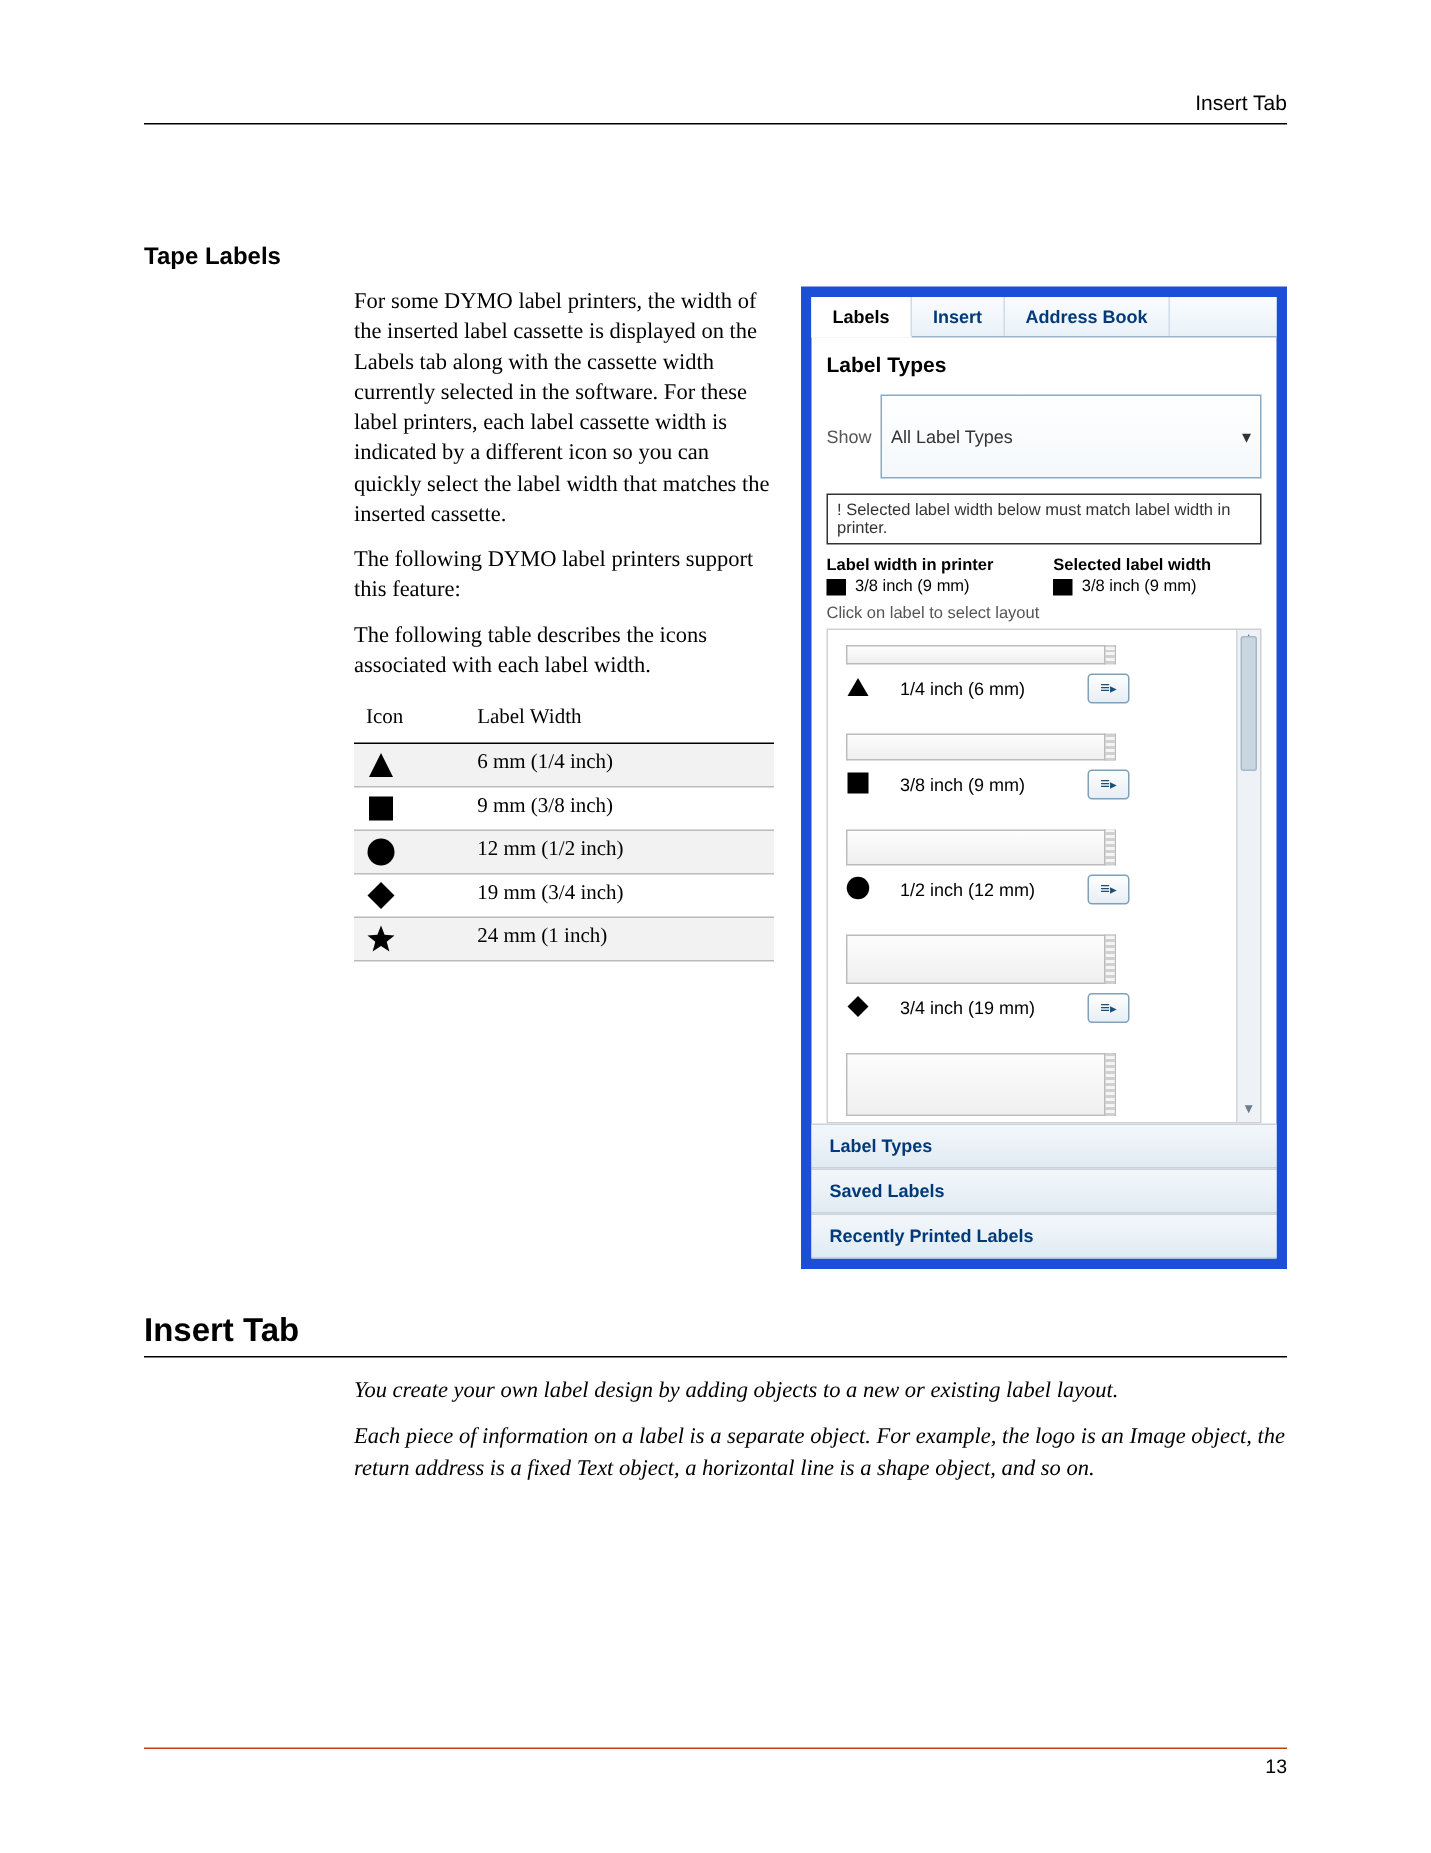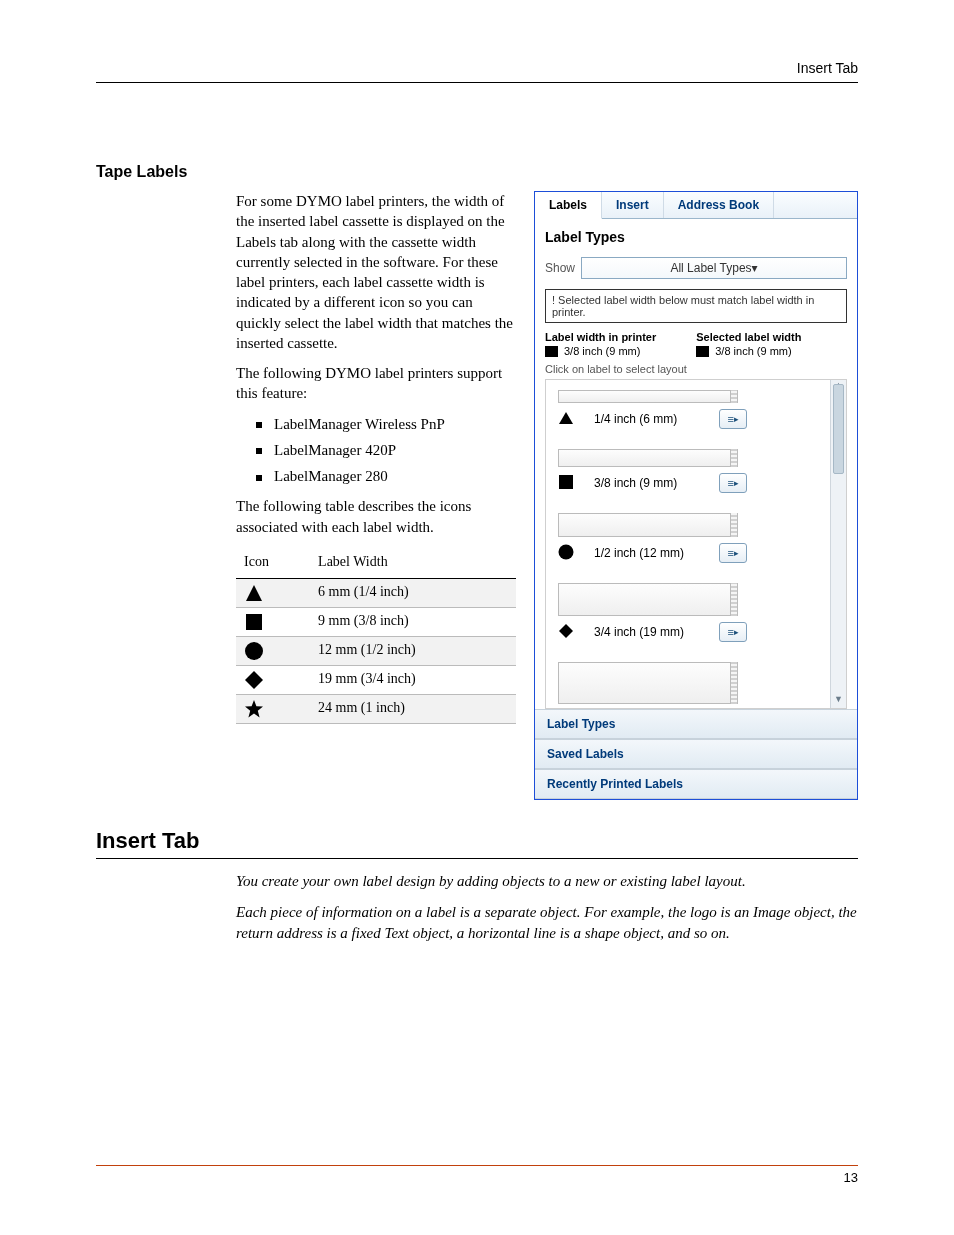--- a/index.html
+++ b/index.html
@@ -85,21 +85,21 @@
     padding: 4px 8px;
     border-bottom: 1px solid #bbb;
     vertical-align: middle;
   }
   .icon-table tr:nth-child(even) td { background: #f2f2f2; }
   .icon-cell svg { display: block; }
 
   
   .right-col {
     flex: 1 1 auto;
-    border: 1px solid #1d4ed8;
+    border: 7px solid #1d4ed8;
     font-family: 'Segoe UI', Tahoma, Arial, sans-serif;
     font-size: 12px;
     background: #fff;
     position: relative;
   }
   .tabs {
     display: flex;
     background: linear-gradient(#fafdff, #e9f1f8);
     border-bottom: 1px solid #9bb6cb;
   }
@@ -111,22 +111,22 @@
   }
   .tabs .tab.inactive { color: #003a7a; }
   .tabs .tab.active { background: #fff; border-bottom: 1px solid #fff; margin-bottom: -1px; color:#000;}
   .panel-body { padding: 10px 10px 0 10px; }
   .panel-title { font-weight: bold; font-size: 14px; margin-bottom: 12px; color:#000;}
   .show-row { display: flex; align-items: center; gap: 6px; margin-bottom: 10px; color:#555;}
   .show-row .select {
     flex: 1;
     border: 1px solid #8aa9c2;
     background: linear-gradient(#fff,#f4f8fb);
-    padding: 3px 6px;
-    display: flex; justify-content: center; align-items: center;
+    padding: 20px 6px;
+    display: flex; justify-content: space-between; align-items: center;
     color:#333;
   }
   .warning-box {
     border: 1px solid #333;
     padding: 4px 6px;
     font-size: 11px;
     margin-bottom: 8px;
     color:#333;
   }
   .width-row { display: flex; gap: 40px; margin-bottom: 2px;}
@@ -217,25 +217,20 @@
   <div class="header-area">
     <span>Insert Tab</span>
   </div>
 
   <div class="section-heading">Tape Labels</div>
 
   <div class="two-col">
     <div class="left-col">
       <p>For some DYMO label printers, the width of the inserted label cassette is displayed on the Labels tab along with the cassette width currently selected in the software. For these label printers, each label cassette width is indicated by a different icon so you can quickly select the label width that matches the inserted cassette.</p>
       <p>The following DYMO label printers support this feature:</p>
-      <ul>
-        <li>LabelManager Wireless PnP</li>
-        <li>LabelManager 420P</li>
-        <li>LabelManager 280</li>
-      </ul>
       <p>The following table describes the icons associated with each label width.</p>
 
       <table class="icon-table">
         <tbody>
             <tr>
           <th>Icon</th>
           <th>Label Width</th>
         </tr>
         <tr>
           <td class="icon-cell">

